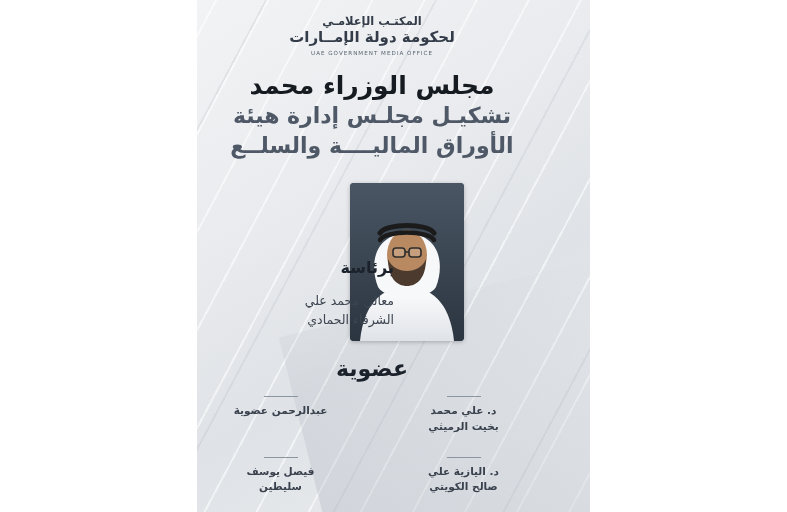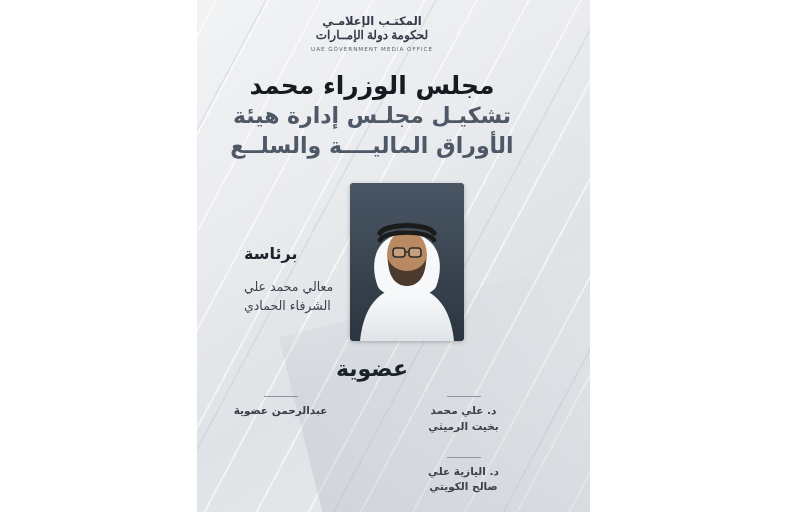--- a/index.html
+++ b/index.html
@@ -85,25 +85,24 @@
     text-align: center;
     line-height: 1.25;
   }
   .logo-ar-1 {
     font-size: 11.5px;
     font-weight: bold;
     letter-spacing: 0.5px;
     color: #333c48;
   }
   .logo-ar-2 {
-    font-size: 12px;
+    font-size: 15px;
     font-weight: bold;
     letter-spacing: 0.5px;
     color: #333c48;
-    font-family: Liberation Serif, serif;
   }
   .logo-en {
     font-size: 5.6px;
     letter-spacing: 1.0px;
     color: #5a6472;
     margin-top: 3px;
     direction: ltr;
   }
 
   
@@ -140,24 +139,24 @@
     border-radius: 4px;
     overflow: hidden;
     background: #2a3645;
     box-shadow: 0 1px 4px rgba(0,0,0,0.25);
   }
   .portrait svg { display: block; width: 100%; height: 100%; }
 
   
   .chair-block {
     position: absolute;
-    top: 244px;
+    top: 258px;
     right: 196px;
     width: 150px;
-    text-align: left;
+    text-align: right;
     color: #262d38;
   }
   .chair-title {
     font-size: 16px;
     font-weight: bold;
     color: #1c222b;
     margin-bottom: 14px;
   }
   .chair-name {
     font-size: 12.5px;
@@ -278,18 +277,23 @@
         </div>
         <div class="member">
           <div class="rule"></div>
           <div class="nm">عبدالرحمن عضوية</div>
         </div>
         <div class="member">
           <div class="rule"></div>
           <div class="nm">د. اليازية علي</div>
           <div class="nm">صالح الكويتي</div>
         </div>
+        <div class="member">
+          <div class="rule"></div>
+          <div class="nm">فيصل يوسف</div>
+          <div class="nm">سليطين</div>
+        </div>
       </div>
 
     </div>
   </div>
 
 </div>
 
 </body></html>

